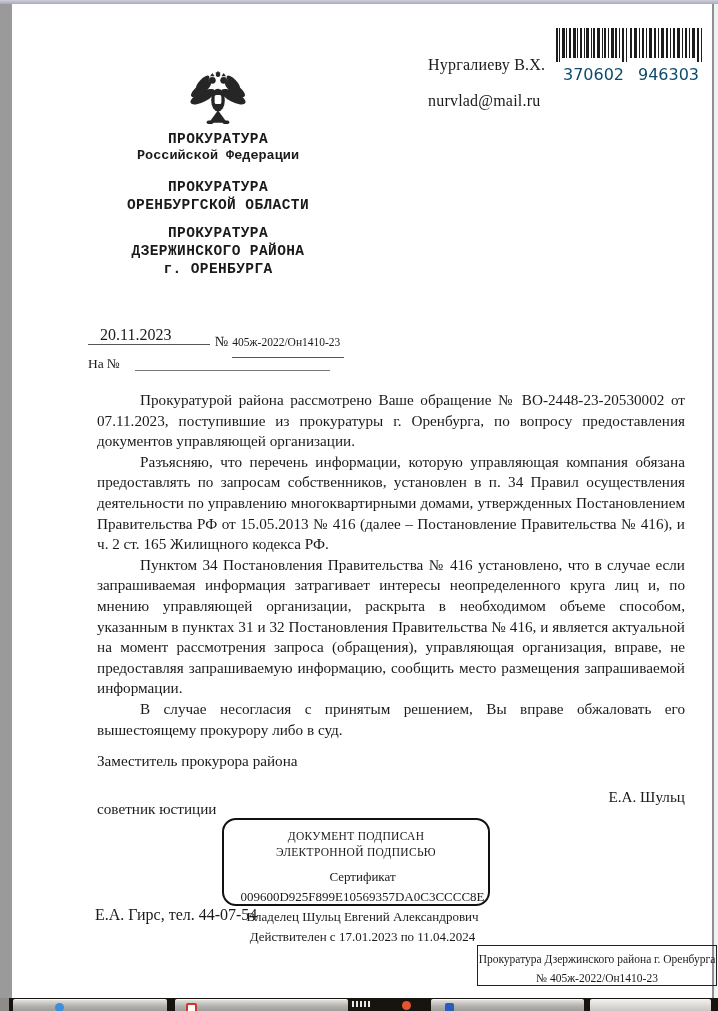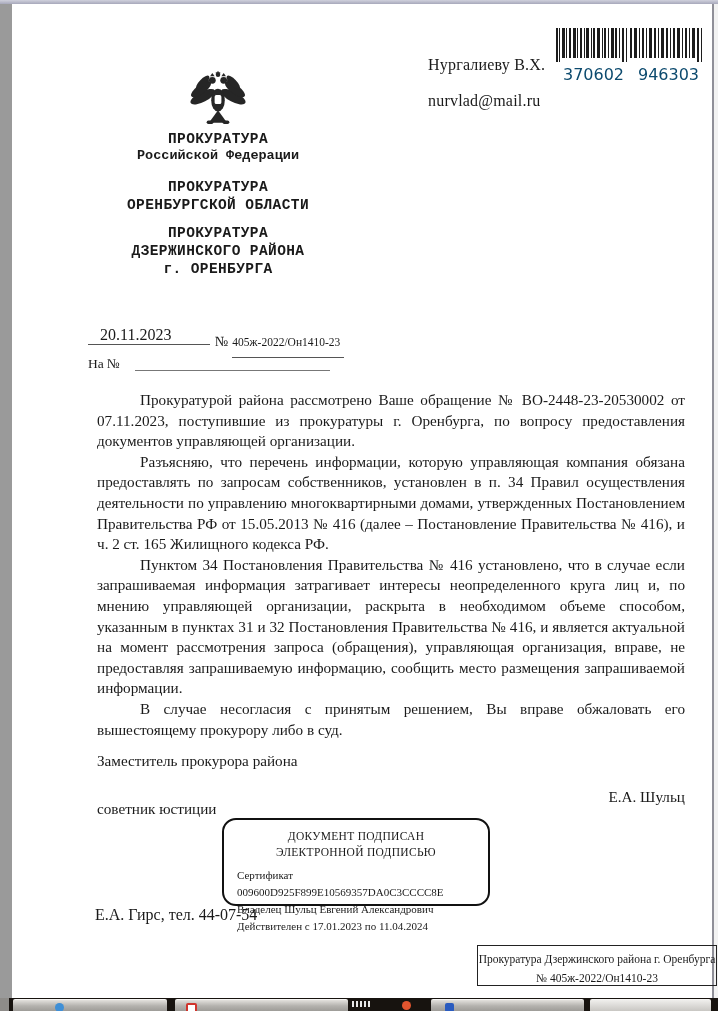--- a/index.html
+++ b/index.html
@@ -47,21 +47,21 @@
   .bodytext{
     width:588px;font-size:15.2px;line-height:20.6px;text-align:justify;
   }
   .bodytext p{margin:0;text-indent:43px;}
   
   .stamp{
     border:2px solid #111;border-radius:14px;
     width:264px;height:84px;background:#fff;
   }
   .stamp-title{font-size:11.5px;text-align:center;line-height:1.35;letter-spacing:.3px;margin-top:9px;}
-  .stamp-lines{font-size:11px;margin:7px 0 0 13px;line-height:1.55;}
+  .stamp-lines{font-size:13px;margin:7px 0 0 13px;line-height:1.55;text-align:center;}
   
   .footer-box{
     border:1px solid #222;width:240px;height:41px;
     font-size:11.5px;text-align:center;line-height:19px;padding-top:4px;box-sizing:border-box;
   }
   
   .taskbar{
     position:absolute;left:0;top:998px;width:718px;height:13px;
     background:#17130f;overflow:hidden;
   }

